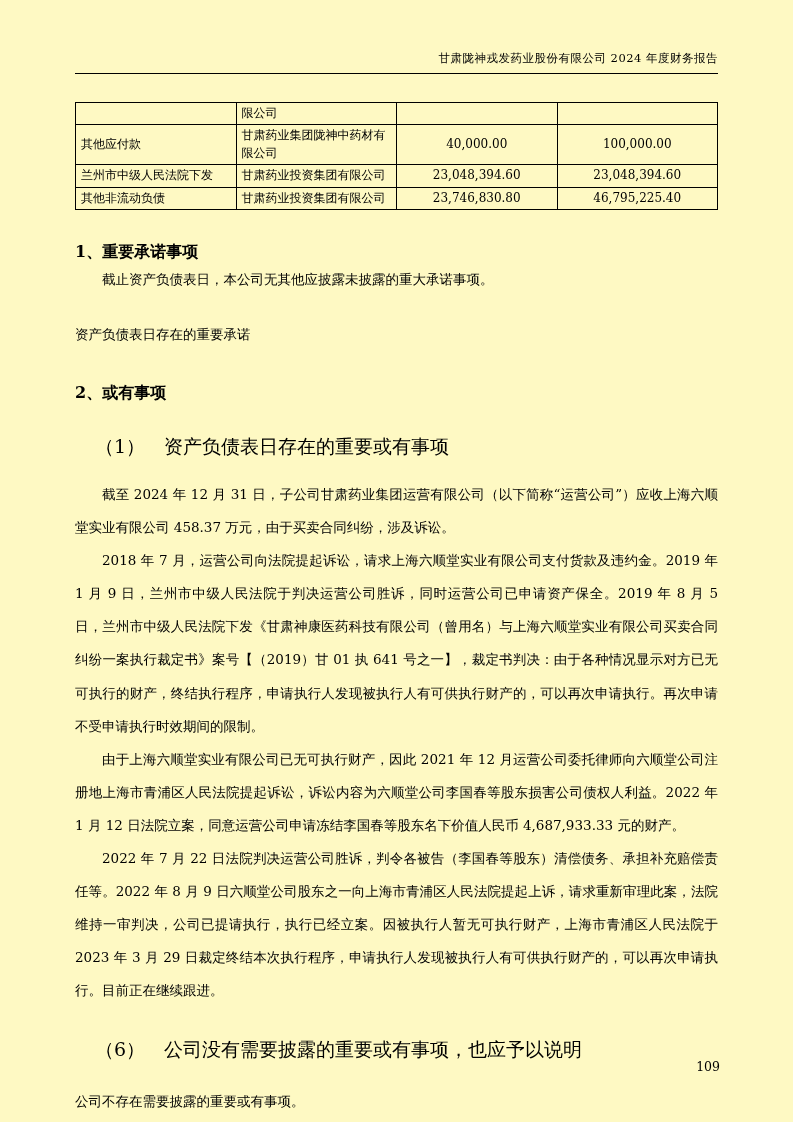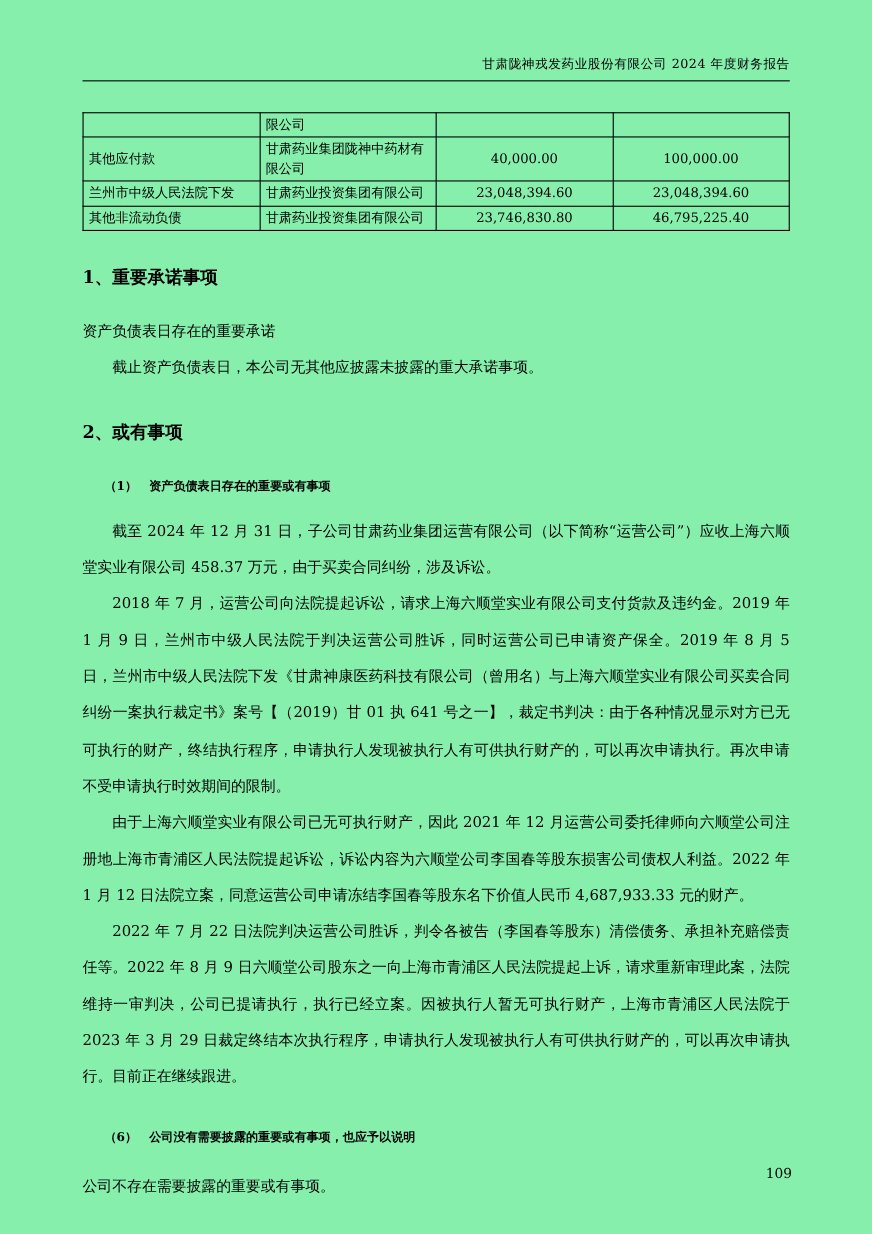--- a/index.html
+++ b/index.html
@@ -5,21 +5,21 @@
   html, body {
     margin: 0;
     padding: 0;
     background: #e8e8e8;
   }
   .page {
     position: relative;
     width: 793px;
     height: 1122px;
     margin: 0 auto;
-    background: #86efac;
+    background: #fef9c3;
     box-sizing: border-box;
     padding: 50px 75px 0 75px;
     font-family: "DejaVu Serif", "Liberation Serif", serif;
     color: #000000;
     overflow: hidden;
   }
   .header-title {
     text-align: right;
     font-size: 11.5px;
     line-height: 1.4;
@@ -52,22 +52,22 @@
     font-weight: bold;
     margin: 24px 0 0 0;
     letter-spacing: 1px;
   }
   .h-sub {
     font-size: 16px;
     font-weight: bold;
     margin: 32px 0 0 0;
   }
   .h-item {
-    font-size: 11px;
-    font-weight: bold;
+    font-size: 19px;
+    font-weight: normal;
     margin: 30px 0 0 0;
     padding-left: 20px;
   }
   .para {
     font-size: 13.5px;
     line-height: 2.45;
     margin: 0;
     text-align: justify;
   }
   .para.indent { text-indent: 2em; }
@@ -119,23 +119,23 @@
         <td>甘肃药业投资集团有限公司</td>
         <td class="num">23,746,830.80</td>
         <td class="num">46,795,225.40</td>
       </tr>
     </tbody>
   </table>
 
 
   <div class="h-sub">1、重要承诺事项</div>
 
+  <p class="para indent">截止资产负债表日，本公司无其他应披露未披露的重大承诺事项。</p>
+
   <p class="para mt-block">资产负债表日存在的重要承诺</p>
-
-  <p class="para indent">截止资产负债表日，本公司无其他应披露未披露的重大承诺事项。</p>
 
   <div class="h-sub">2、或有事项</div>
 
   <div class="h-item">（1）　资产负债表日存在的重要或有事项</div>
 
   <p class="para indent mt-blockL">截至 2024 年 12 月 31 日，子公司甘肃药业集团运营有限公司（以下简称“运营公司”）应收上海六顺堂实业有限公司 458.37 万元，由于买卖合同纠纷，涉及诉讼。</p>
 
   <p class="para indent">2018 年 7 月，运营公司向法院提起诉讼，请求上海六顺堂实业有限公司支付货款及违约金。2019 年 1 月 9 日，兰州市中级人民法院于判决运营公司胜诉，同时运营公司已申请资产保全。2019 年 8 月 5 日，兰州市中级人民法院下发《甘肃神康医药科技有限公司（曾用名）与上海六顺堂实业有限公司买卖合同纠纷一案执行裁定书》案号【（2019）甘 01 执 641 号之一】，裁定书判决：由于各种情况显示对方已无可执行的财产，终结执行程序，申请执行人发现被执行人有可供执行财产的，可以再次申请执行。再次申请不受申请执行时效期间的限制。</p>
 
   <p class="para indent">由于上海六顺堂实业有限公司已无可执行财产，因此 2021 年 12 月运营公司委托律师向六顺堂公司注册地上海市青浦区人民法院提起诉讼，诉讼内容为六顺堂公司李国春等股东损害公司债权人利益。2022 年 1 月 12 日法院立案，同意运营公司申请冻结李国春等股东名下价值人民币 4,687,933.33 元的财产。</p>

